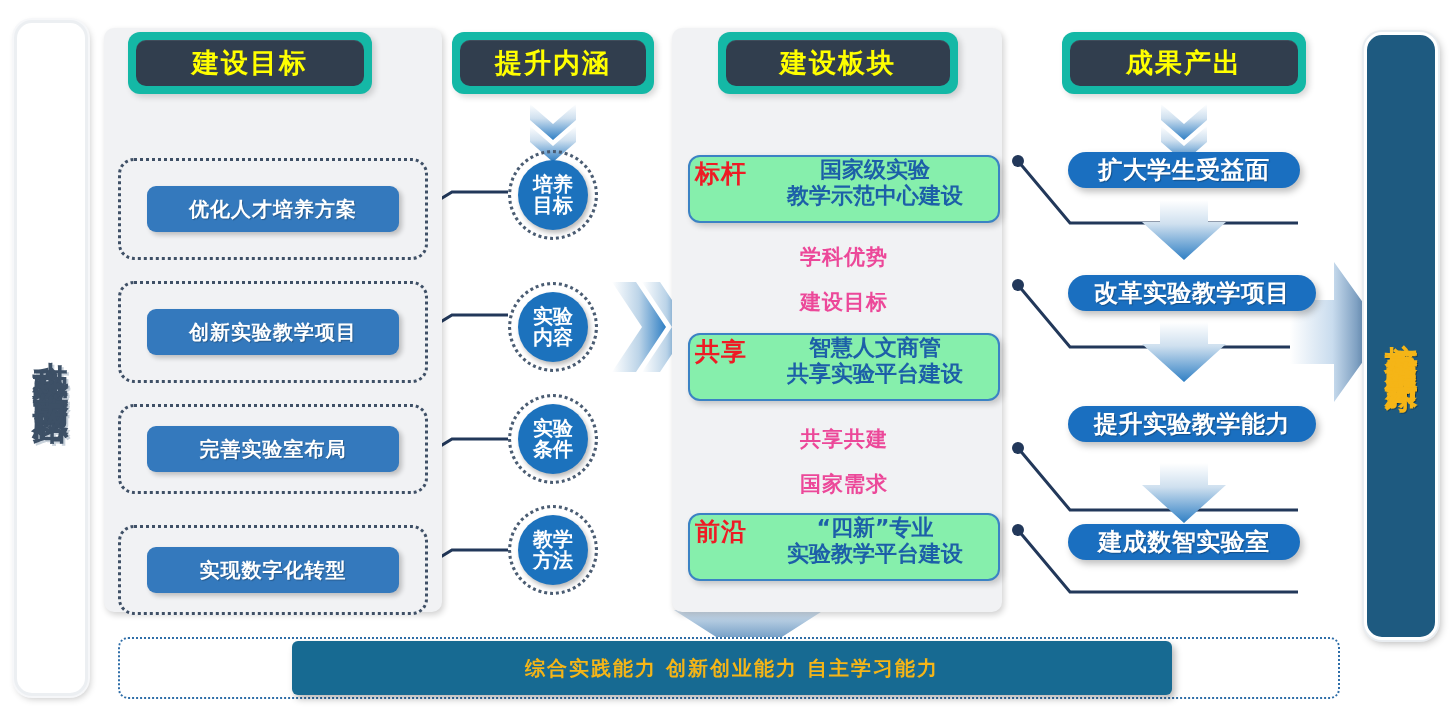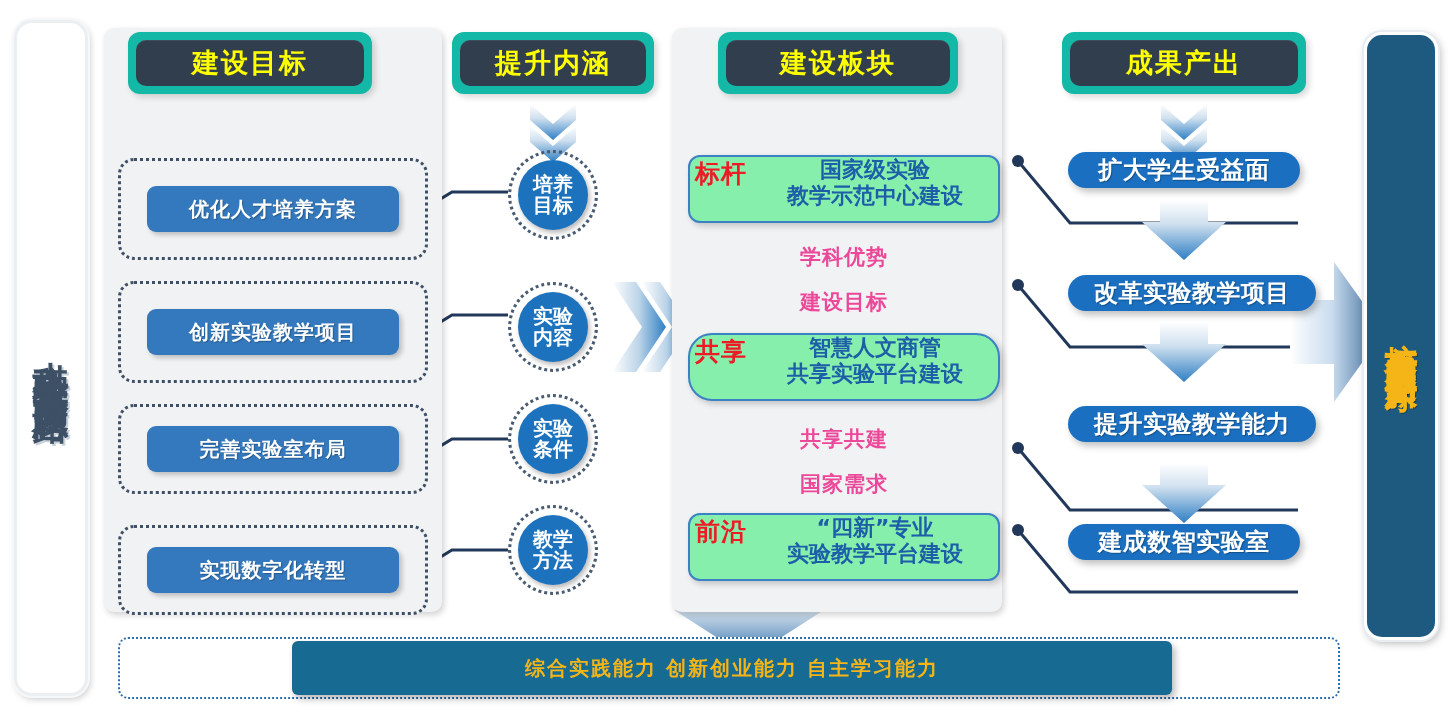--- a/index.html
+++ b/index.html
@@ -338,21 +338,21 @@
 
   <div class="board" style="left:688px;top:155px;width:312px;height:68px;">
     <div class="board-tag">标杆</div>
     <div class="board-body">
       <span>国家级实验</span><br><span>教学示范中心建设</span>
     </div>
   </div>
   <div class="mid-label" style="left:788px;top:243px;width:112px;">学科优势</div>
   <div class="mid-label" style="left:788px;top:288px;width:112px;">建设目标</div>
 
-  <div class="board" style="left:688px;top:333px;width:312px;height:68px;border-radius:24px;">
+  <div class="board" style="left:688px;top:333px;width:312px;height:68px;">
     <div class="board-tag">共享</div>
     <div class="board-body">
       <span>智慧人文商管</span><br><span>共享实验平台建设</span>
     </div>
   </div>
   <div class="mid-label" style="left:788px;top:425px;width:112px;">共享共建</div>
   <div class="mid-label" style="left:788px;top:470px;width:112px;">国家需求</div>
 
   <div class="board" style="left:688px;top:513px;width:312px;height:68px;">
     <div class="board-tag">前沿</div>

